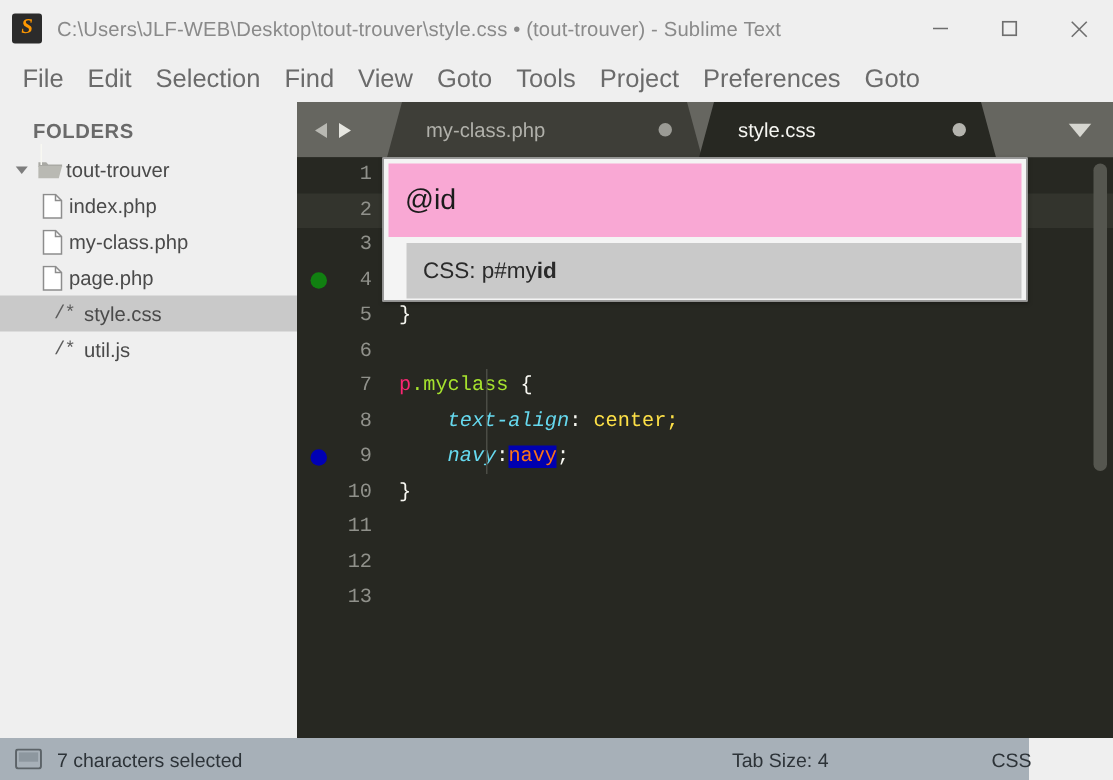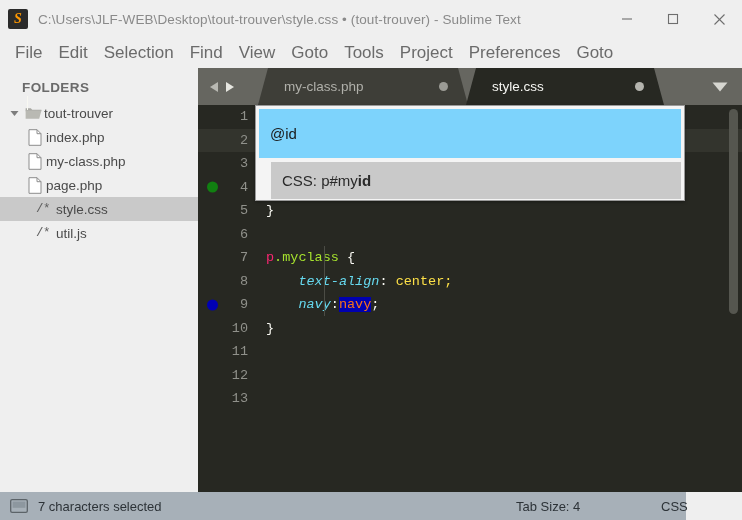--- a/index.html
+++ b/index.html
@@ -147,44 +147,44 @@
   }
 
   
   .popup {
     position:absolute; left:255px; top:105px; width:430px; height:96px;
     background:#f4f4f4; border:1px solid #9a9a9a;
     box-shadow:0 1px 3px rgba(0,0,0,.35);
   }
   .popup-input {
     position:absolute; left:3px; top:3px; right:3px; height:49px;
-    background:#7dd3fc;
+    background:#f9a8d4;
     display:flex; align-items:center; padding-left:11px;
-    font-size:15px; color:#1b1b1b;
+    font-size:19px; color:#1b1b1b;
     font-family:"Liberation Sans", sans-serif;
   }
   .popup-row {
     position:absolute; left:3px; top:56px; right:3px; height:37px;
     background:#c9c9c9; display:flex; align-items:center; padding-left:11px;
     font-size:15px; color:#2a2a2a;margin-left:12px;
   }
   .popup-row b { font-weight:bold; }
   .popup-caret {
     position:absolute; left:27px; top:96px; width:1px; height:14px; background:#f8f8f2;
   }
 
   
   .statusbar {
     position:absolute; left:0; top:492px; width:686px; height:28px;
     background:#a7b0b8; display:flex; align-items:center;
     font-size:13px; color:#2d3338;
   }
   .status-icon { margin-left:10px; margin-right:10px; display:flex; align-items:center; }
   .status-icon svg { display:block; }
-  .st-tab { position:absolute; left:516px; }
+  .st-tab { position:absolute; left:488px; }
   .st-syn { position:absolute; left:661px; }
 </style>
 </head>
 <body>
 
 <div class="app">
 
   <div class="titlebar">
     <div class="app-icon">
       <span>S</span>

